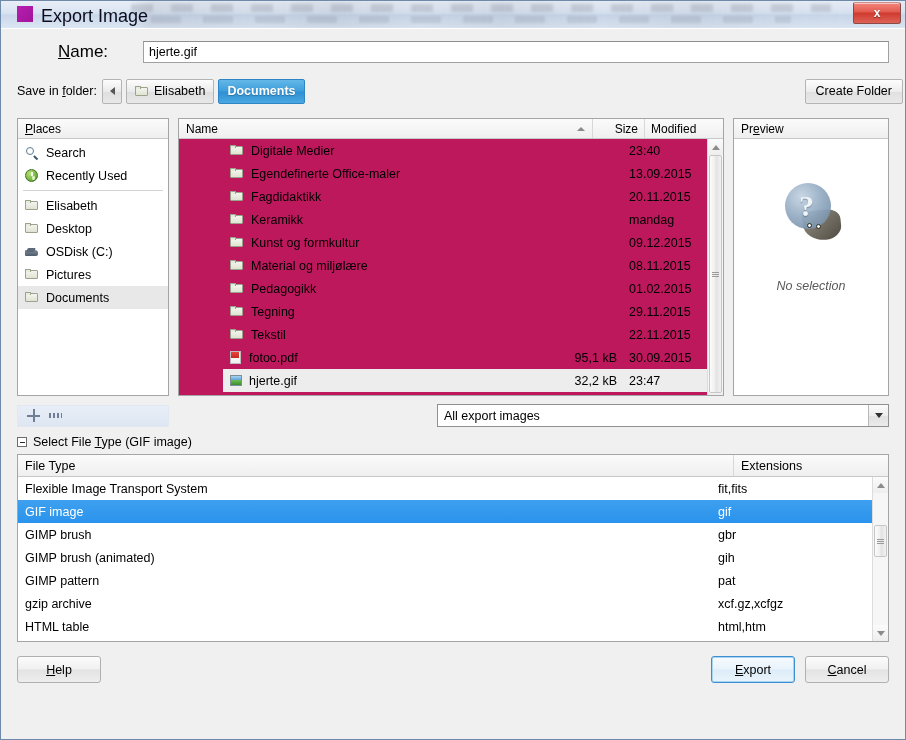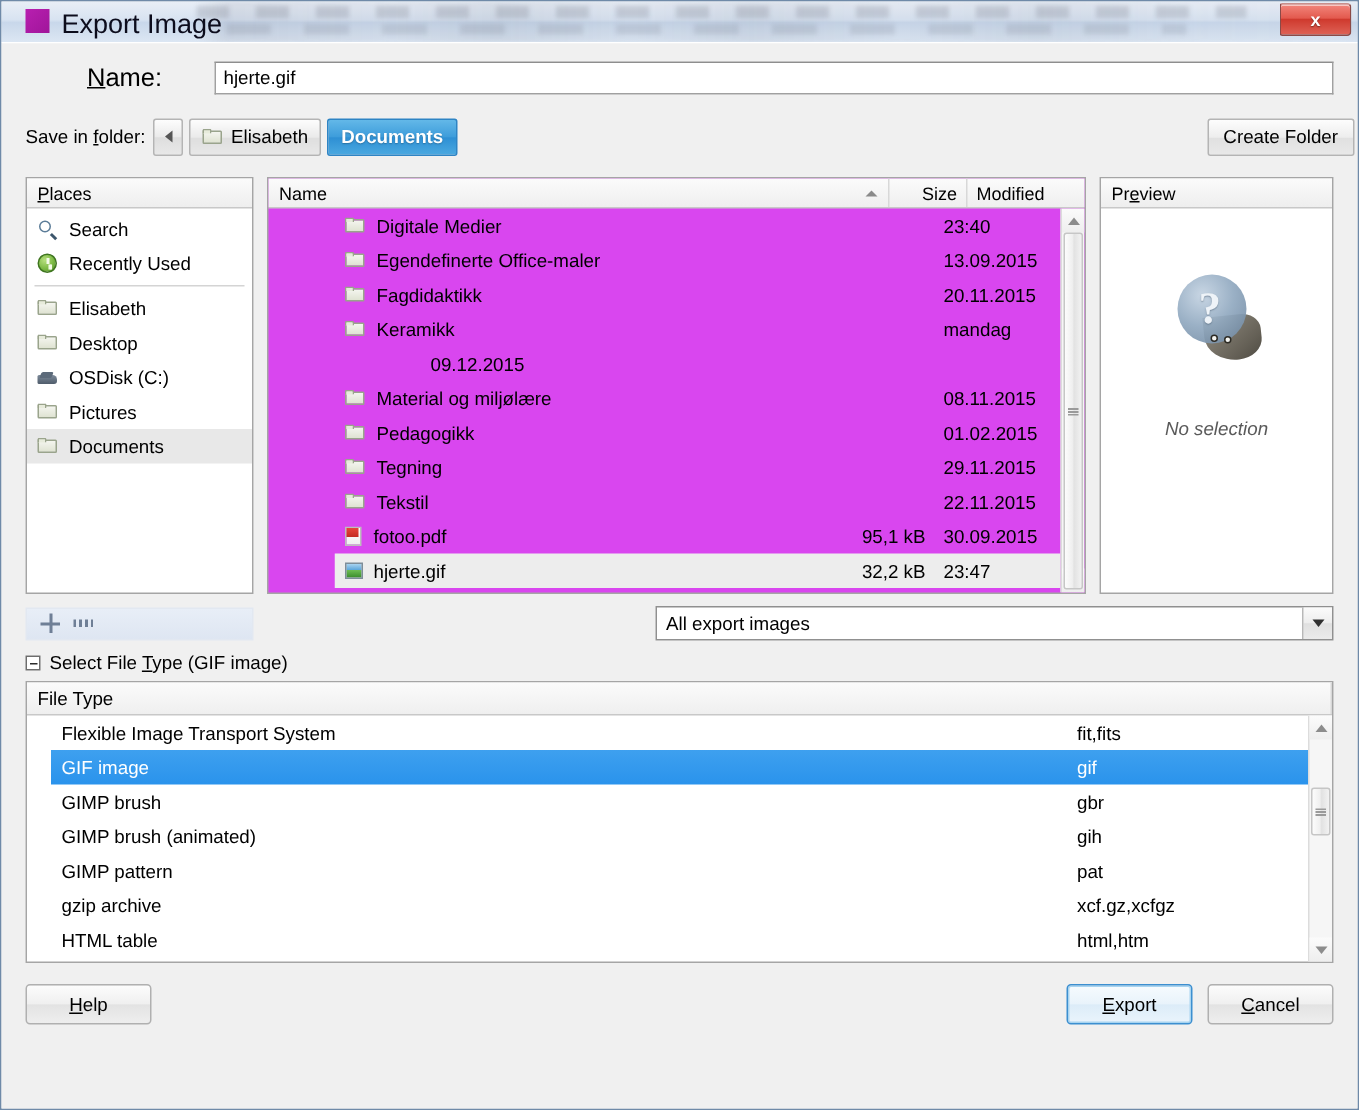--- a/index.html
+++ b/index.html
@@ -347,21 +347,21 @@
     background: #5c6a7a;
     transform: skewX(-22deg);
     border-radius: 1px;
   }
 
   
   .filelist-wrap {
     flex: 1 1 auto;
     box-sizing: border-box;
     border: 1px solid #a5a5a5;
-    background: #d946ef;
+    background: #be185d;
     display: flex;
     flex-direction: column;
     min-width: 0;
   }
   .fl-header {
     height: 20px;
     flex: 0 0 20px;
     display: flex;
     box-sizing: border-box;
     border-bottom: 1px solid #c8c8c8;
@@ -681,21 +681,21 @@
   }
   .ft-h {
     display: flex; align-items: center;
     padding-left: 7px;
     box-sizing: border-box;
     cursor: default;
   }
   .ft-h.type { flex: 1 1 auto; border-right: 1px solid #d8d8d8; }
   .ft-h.ext  { flex: 0 0 154px; }
   .ft-body { flex: 1 1 auto; display: flex; overflow: hidden; }
-  .ft-rows { flex: 1 1 auto; min-width: 0; overflow: hidden; padding-left: 16px; }
+  .ft-rows { flex: 1 1 auto; min-width: 0; overflow: hidden; }
   .ft-row {
     height: 23px;
     display: flex;
     align-items: center;
     font-size: 12.5px;
     cursor: default;
   }
   .ft-row.selected {
     background: linear-gradient(to bottom, #3ea0ef 0%, #2a93ec 100%);
     color: #ffffff;
@@ -845,20 +845,24 @@
             </div>
             <div class="fl-row">
               <span class="fl-name">
                   <span class="folder-ico"></span>
                   <span>Keramikk</span>
                 </span>
               <span class="fl-size"></span>
               <span class="fl-mod">mandag</span>
             </div>
             <div class="fl-row">
+              <span class="fl-name">
+                  <span class="folder-ico"></span>
+                  <span>Kunst og formkultur</span>
+                </span>
               <span class="fl-size"></span>
               <span class="fl-mod">09.12.2015</span>
             </div>
             <div class="fl-row">
               <span class="fl-name">
                   <span class="folder-ico"></span>
                   <span>Material og miljølære</span>
                 </span>
               <span class="fl-size"></span>
               <span class="fl-mod">08.11.2015</span>
@@ -952,20 +956,23 @@
     <div class="expander-row">
       <span class="expander-box"></span>
       <span>Select File <u>T</u>ype (GIF image)</span>
     </div>
 
     <div class="ft-wrap">
       <div class="ft-header">
         <div class="ft-h type">
           <span>File Type</span>
         </div>
+        <div class="ft-h ext">
+          <span>Extensions</span>
+        </div>
       </div>
       <div class="ft-body">
         <div class="ft-rows">
           <div class="ft-row">
             <span class="ft-type">Flexible Image Transport System</span>
             <span class="ft-ext">fit,fits</span>
           </div>
           <div class="ft-row selected">
             <span class="ft-type">GIF image</span>
             <span class="ft-ext">gif</span>

